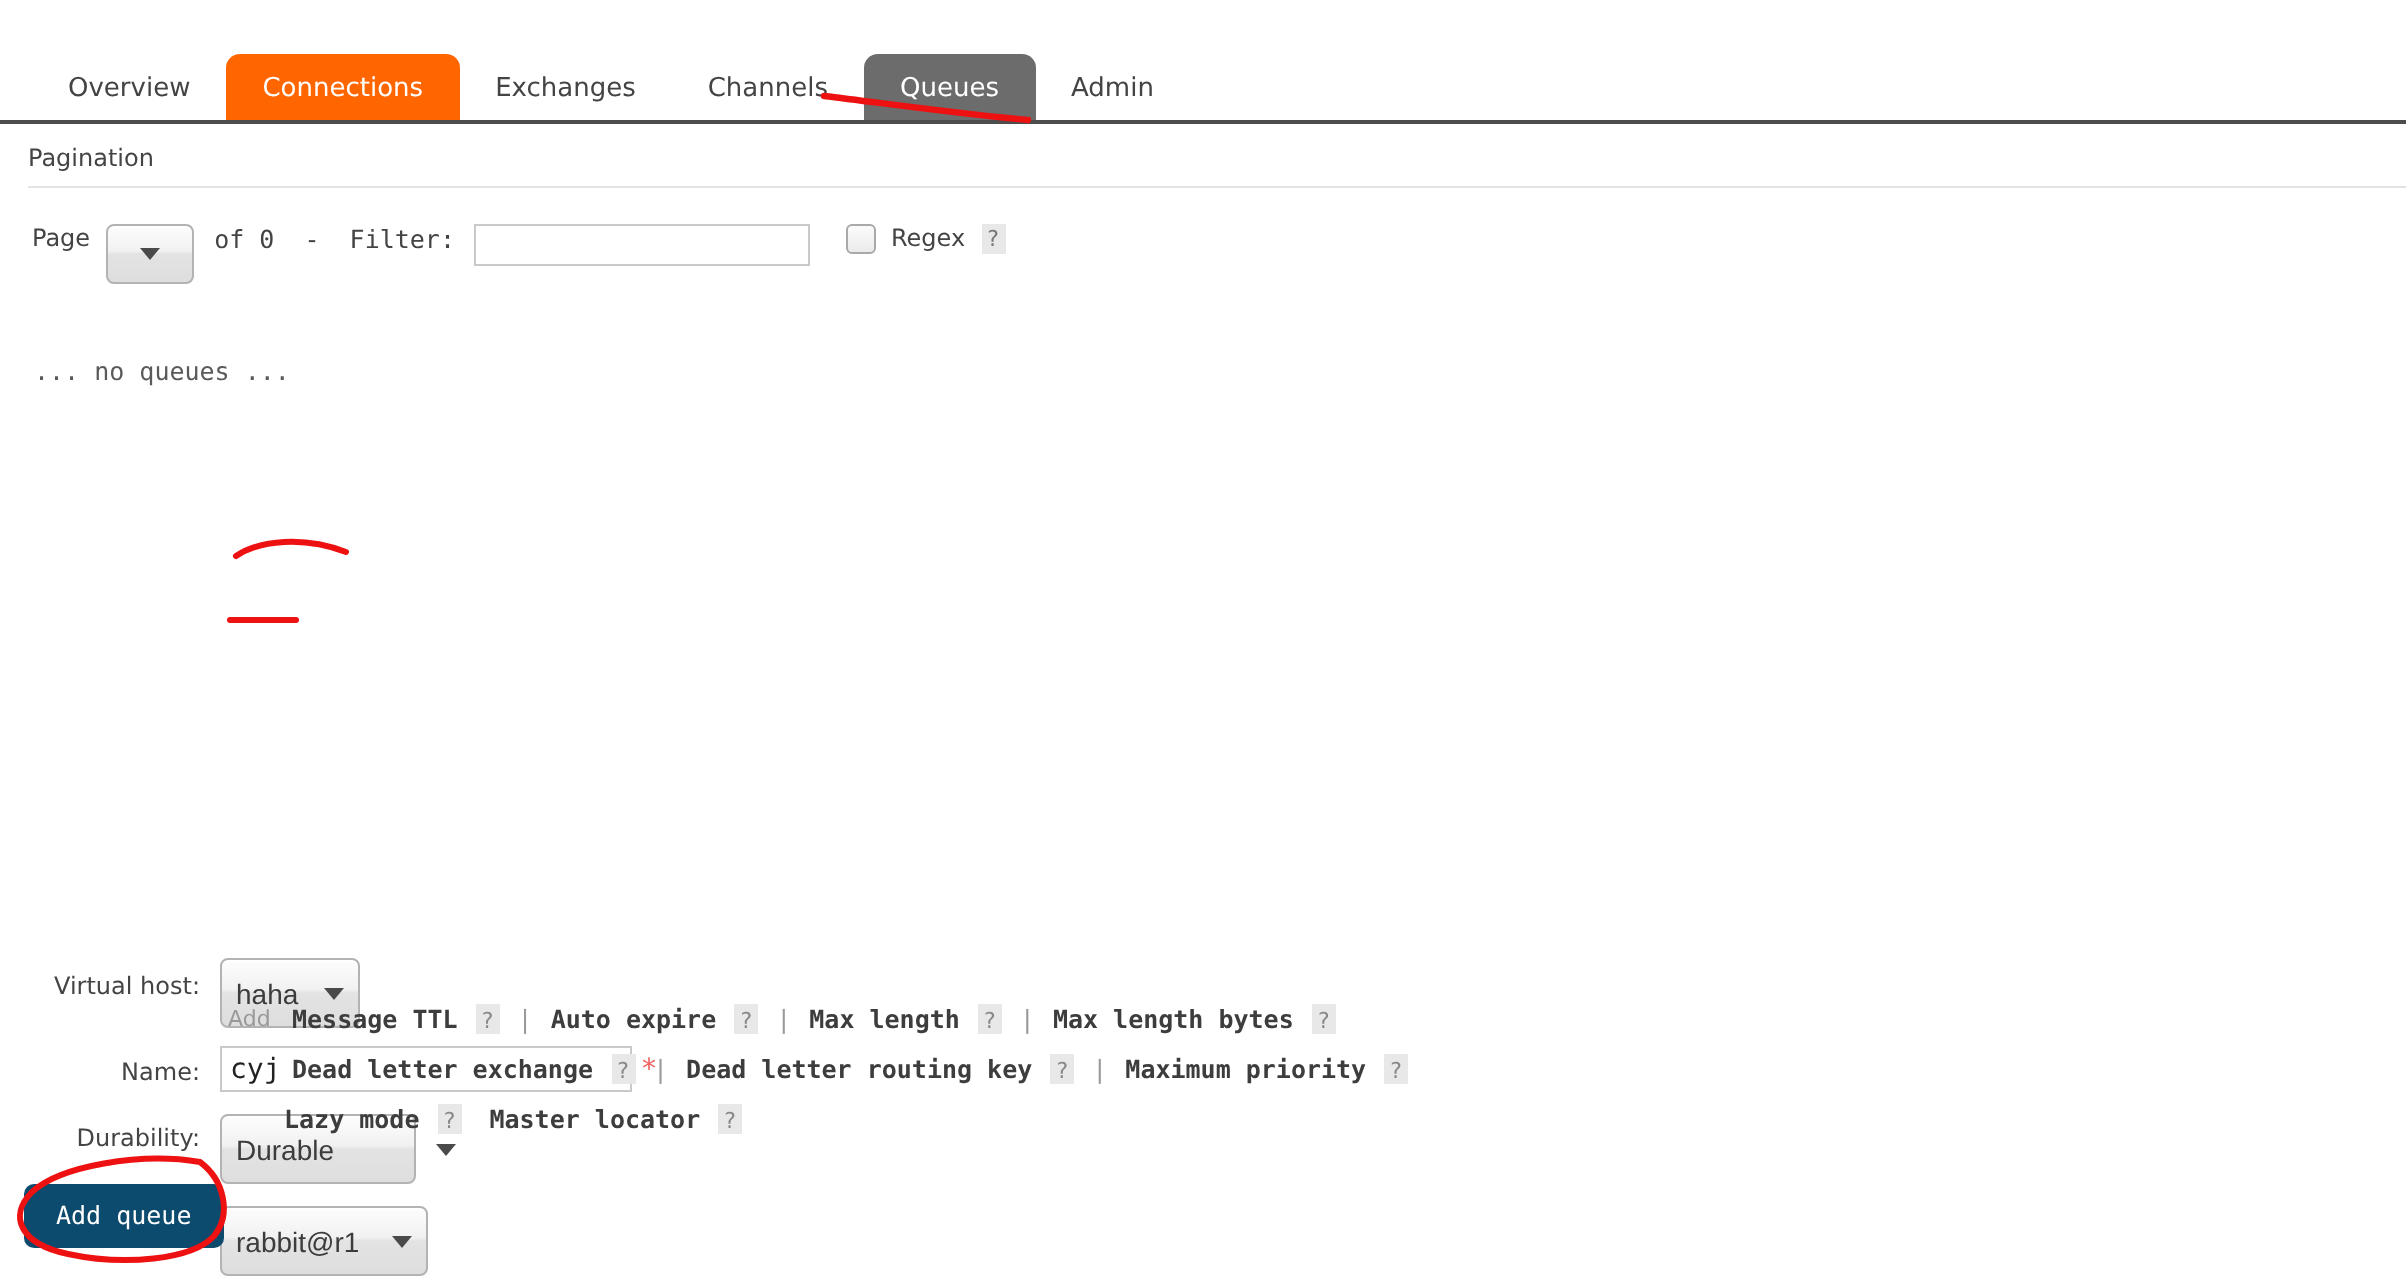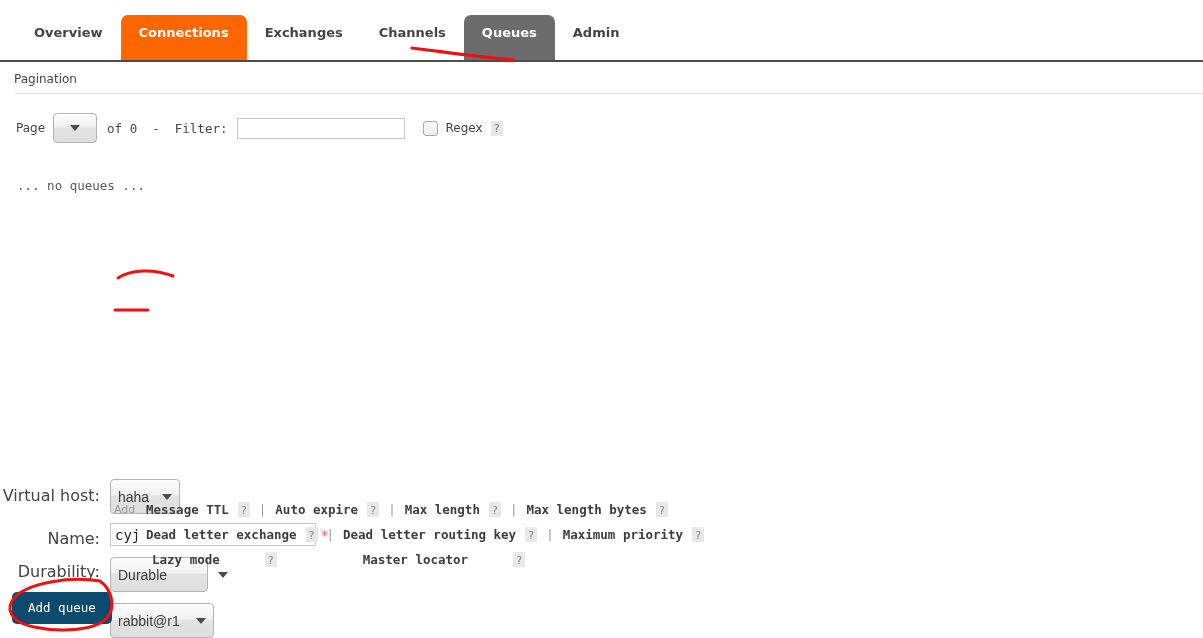--- a/index.html
+++ b/index.html
@@ -34,23 +34,23 @@
     position: absolute;
     left: 16px;
     bottom: 0;
     display: flex;
     align-items: flex-end;
     gap: 0px;
   }
   .tab {
     font-family: "DejaVu Sans", sans-serif;
     font-size: 13px;
-    font-weight: bold;
+    font-weight: normal;
     color: #444444;
-    padding: 11px 18px 20px 18px;
+    padding: 11px 18px 8px 18px;
     line-height: 14px;
     border-radius: 7px 7px 0 0;
     white-space: nowrap;
     cursor: pointer;
     letter-spacing: 0px;
     text-align: center;
   }
   .tab.active-orange {
     background: #ff6600;
     color: #ffffff;
@@ -77,21 +77,21 @@
     width: 1189px;
     height: 1px;
     background: #e3e3e3;
   }
 
   .pager-row {
     position: absolute;
     left: 16px;
     top: 112px;
     display: flex;
-    align-items: center;
+    align-items: flex-start;
     height: 32px;
   }
   .pager-label {
     font-size: 12px;
     color: #444444;
     margin-right: 8px;
   }
 
   
   .sel {
@@ -219,21 +219,21 @@
     font-weight: bold;
     color: #3d3d3d;
     white-space: pre;
   }
 
   
   .form { position: absolute; left: 0; top: 236px; width: 1203px; }
   .flabel {
     position: absolute;
     text-align: right;
-    font-size: 16px;
+    font-size: 12px;
     color: #444444;
     white-space: nowrap;
   }
   .fctl { position: absolute; }
 
   .sel-vhost   { width: 70px;  height: 35px; }
   .sel-dur     { width: 98px;  height: 35px; gap: 42px; }
   .sel-node    { width: 104px; height: 35px; }
 
   .name-input  { width: 206px; height: 23px; }
@@ -392,21 +392,21 @@
     <span class="pitem">Dead letter exchange</span>
     <span class="pq">?</span>
     <span class="psep">|</span>
     <span class="pitem">Dead letter routing key</span>
     <span class="pq">?</span>
     <span class="psep">|</span>
     <span class="pitem">Maximum priority</span>
     <span class="pq">?</span>
   </div>
 
-  <div class="preset-row" style="left:152px; top:552px;gap:36px;">
+  <div class="preset-row" style="left:142px; top:552px;">
     <span class="pitem">Lazy mode</span>
     <span class="pq">?</span>
     <span style="display:inline-block;width:14px;"></span>
     <span class="pitem">Master locator</span>
     <span class="pq">?</span>
   </div>
 
   <button class="addbtn">Add queue</button>
 
   <svg class="annot" viewBox="0 0 1203 638" xmlns="http://www.w3.org/2000/svg">

